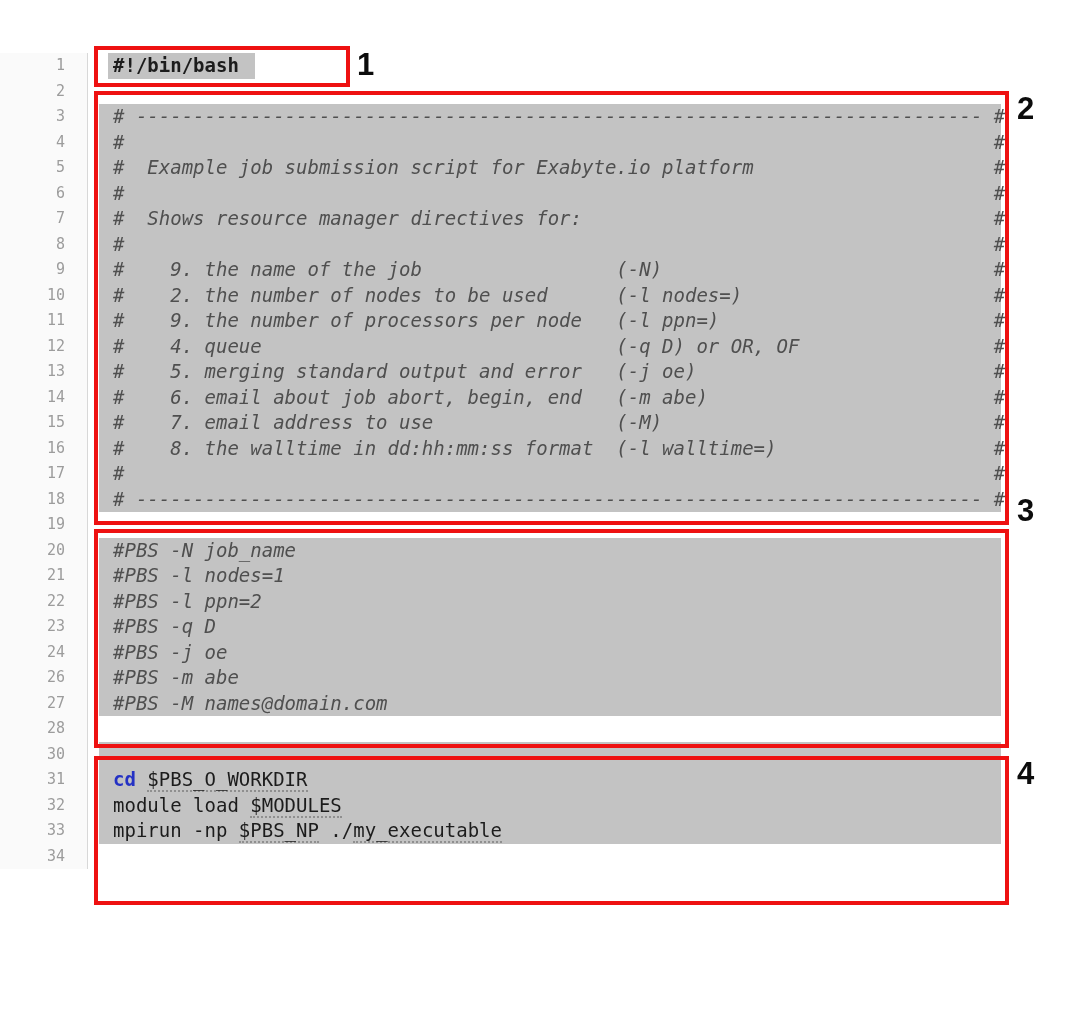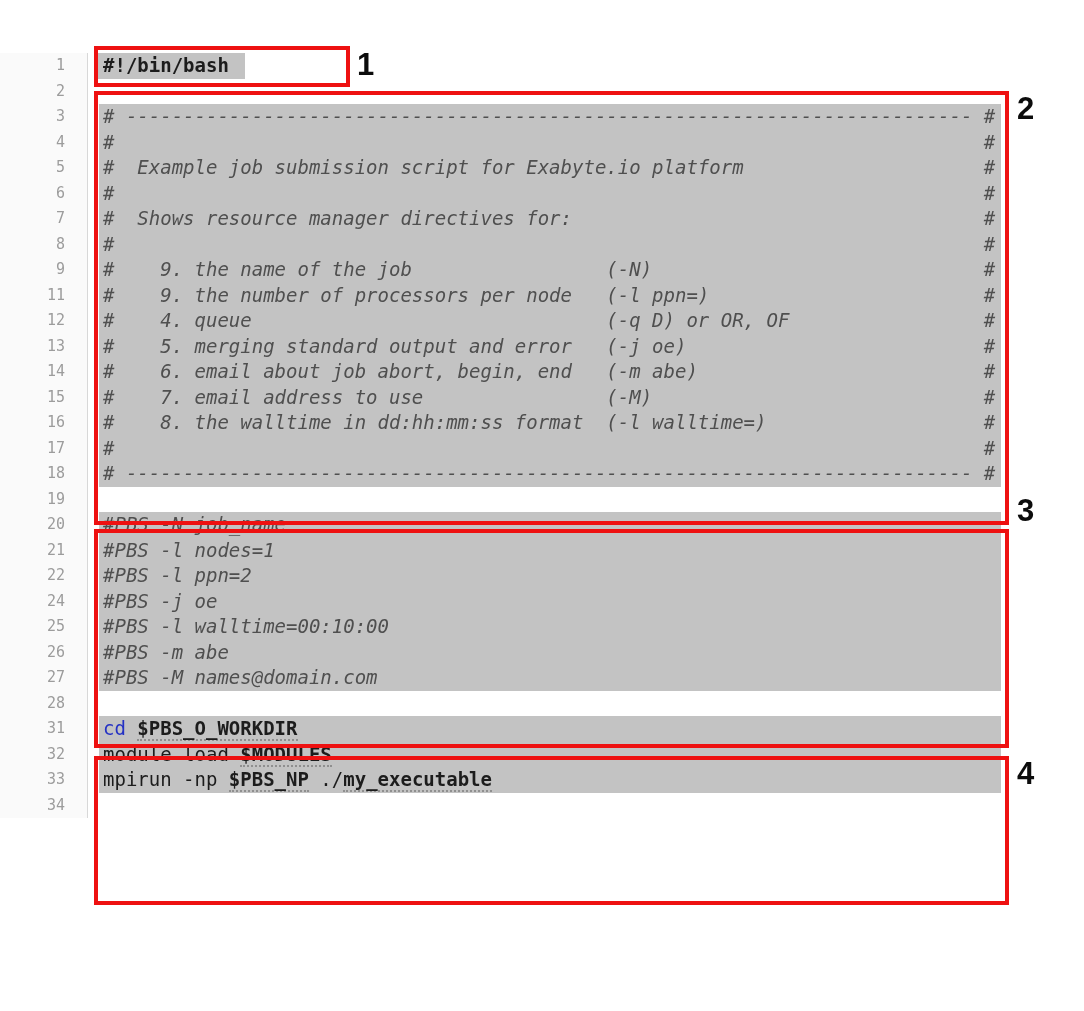--- a/index.html
+++ b/index.html
@@ -21,37 +21,37 @@
     text-align: right;
     color: #9c9c9c;
     font-size: 15px;
     background: #fafafa;
     border-right: 1px solid #d8d8d8;
   }
   .code {
     margin-left: 11px;
     width: 902px;
     box-sizing: border-box;
-    padding-left: 4px;
+    padding-left: 14px;
     white-space: pre;
   }
   .line.hl .code { background: var(--code-highlight-bg, #c3c3c3); }
   .inline-bg {
     display: inline-block;
     background: var(--code-highlight-bg, #c3c3c3);
     margin-left: -5px;
     padding-left: 5px;
     padding-right: 16px;
   }
   .c-comment { color: var(--comment-gray, #4f4f4f); font-style: italic; }
   .c-shebang { color: #1c1c1c; font-weight: bold; }
   .c-plain   { color: #1c1c1c; }
   .c-string  { color: var(--string-green, #1e7d1e); font-weight: bold; }
-  .c-keyword { color: var(--keyword-blue, #2431c4); }
-  .c-var     { color: #1c1c1c; border-bottom: 2px dotted #8f8f8f; font-weight: bold; }
+  .c-keyword { color: var(--keyword-blue, #2431c4); font-weight: bold; }
+  .c-var     { color: #1c1c1c; border-bottom: 2px dotted #8f8f8f; }
   .abox {
     position: absolute;
     border: 4px solid var(--annotation-red, #ee1111);
     box-sizing: border-box;
   }
   .abox-1 { left: 94px; top: 46px;  width: 256px; height: 41px; }
   .abox-2 { left: 94px; top: 91px;  width: 915px; height: 434px; }
   .abox-3 { left: 94px; top: 529px; width: 915px; height: 219px; }
   .abox-4 { left: 94px; top: 756px; width: 915px; height: 149px; }
   .alabel {
@@ -102,20 +102,24 @@
       </div>
       <div class="line hl">
         <div class="gutter">8</div>
         <div class="code"><span class="seg c-comment">#                                                                            #</span></div>
       </div>
       <div class="line hl">
         <div class="gutter">9</div>
         <div class="code"><span class="seg c-comment">#    9. the name of the job                 (-N)                             #</span></div>
       </div>
       <div class="line hl">
+        <div class="gutter">10</div>
+        <div class="code"><span class="seg c-comment">#    2. the number of nodes to be used      (-l nodes=)                      #</span></div>
+      </div>
+      <div class="line hl">
         <div class="gutter">11</div>
         <div class="code"><span class="seg c-comment">#    9. the number of processors per node   (-l ppn=)                        #</span></div>
       </div>
       <div class="line hl">
         <div class="gutter">12</div>
         <div class="code"><span class="seg c-comment">#    4. queue                               (-q D) or OR, OF                 #</span></div>
       </div>
       <div class="line hl">
         <div class="gutter">13</div>
         <div class="code"><span class="seg c-comment">#    5. merging standard output and error   (-j oe)                          #</span></div>
@@ -150,37 +154,41 @@
       </div>
       <div class="line hl">
         <div class="gutter">21</div>
         <div class="code"><span class="seg c-comment">#PBS -l nodes=1</span></div>
       </div>
       <div class="line hl">
         <div class="gutter">22</div>
         <div class="code"><span class="seg c-comment">#PBS -l ppn=2</span></div>
       </div>
       <div class="line hl">
+        <div class="gutter">23</div>
+        <div class="code"><span class="seg c-comment">#PBS -q D</span></div>
+      </div>
+      <div class="line hl">
         <div class="gutter">24</div>
         <div class="code"><span class="seg c-comment">#PBS -j oe</span></div>
       </div>
       <div class="line hl">
-        <div class="gutter">25</div>
-        <div class="code"><span class="seg c-comment">#PBS -l walltime=00:10:00</span></div>
-      </div>
-      <div class="line hl">
         <div class="gutter">26</div>
         <div class="code"><span class="seg c-comment">#PBS -m abe</span></div>
       </div>
       <div class="line hl">
         <div class="gutter">27</div>
         <div class="code"><span class="seg c-comment">#PBS -M names@domain.com</span></div>
       </div>
       <div class="line">
         <div class="gutter">28</div>
+        <div class="code"></div>
+      </div>
+      <div class="line hl">
+        <div class="gutter">30</div>
         <div class="code"></div>
       </div>
       <div class="line hl">
         <div class="gutter">31</div>
         <div class="code"><span class="seg c-keyword">cd</span><span class="seg c-plain"> </span><span class="seg c-var">$PBS_O_WORKDIR</span></div>
       </div>
       <div class="line hl">
         <div class="gutter">32</div>
         <div class="code"><span class="seg c-plain">module load </span><span class="seg c-var">$MODULES</span></div>
       </div>

